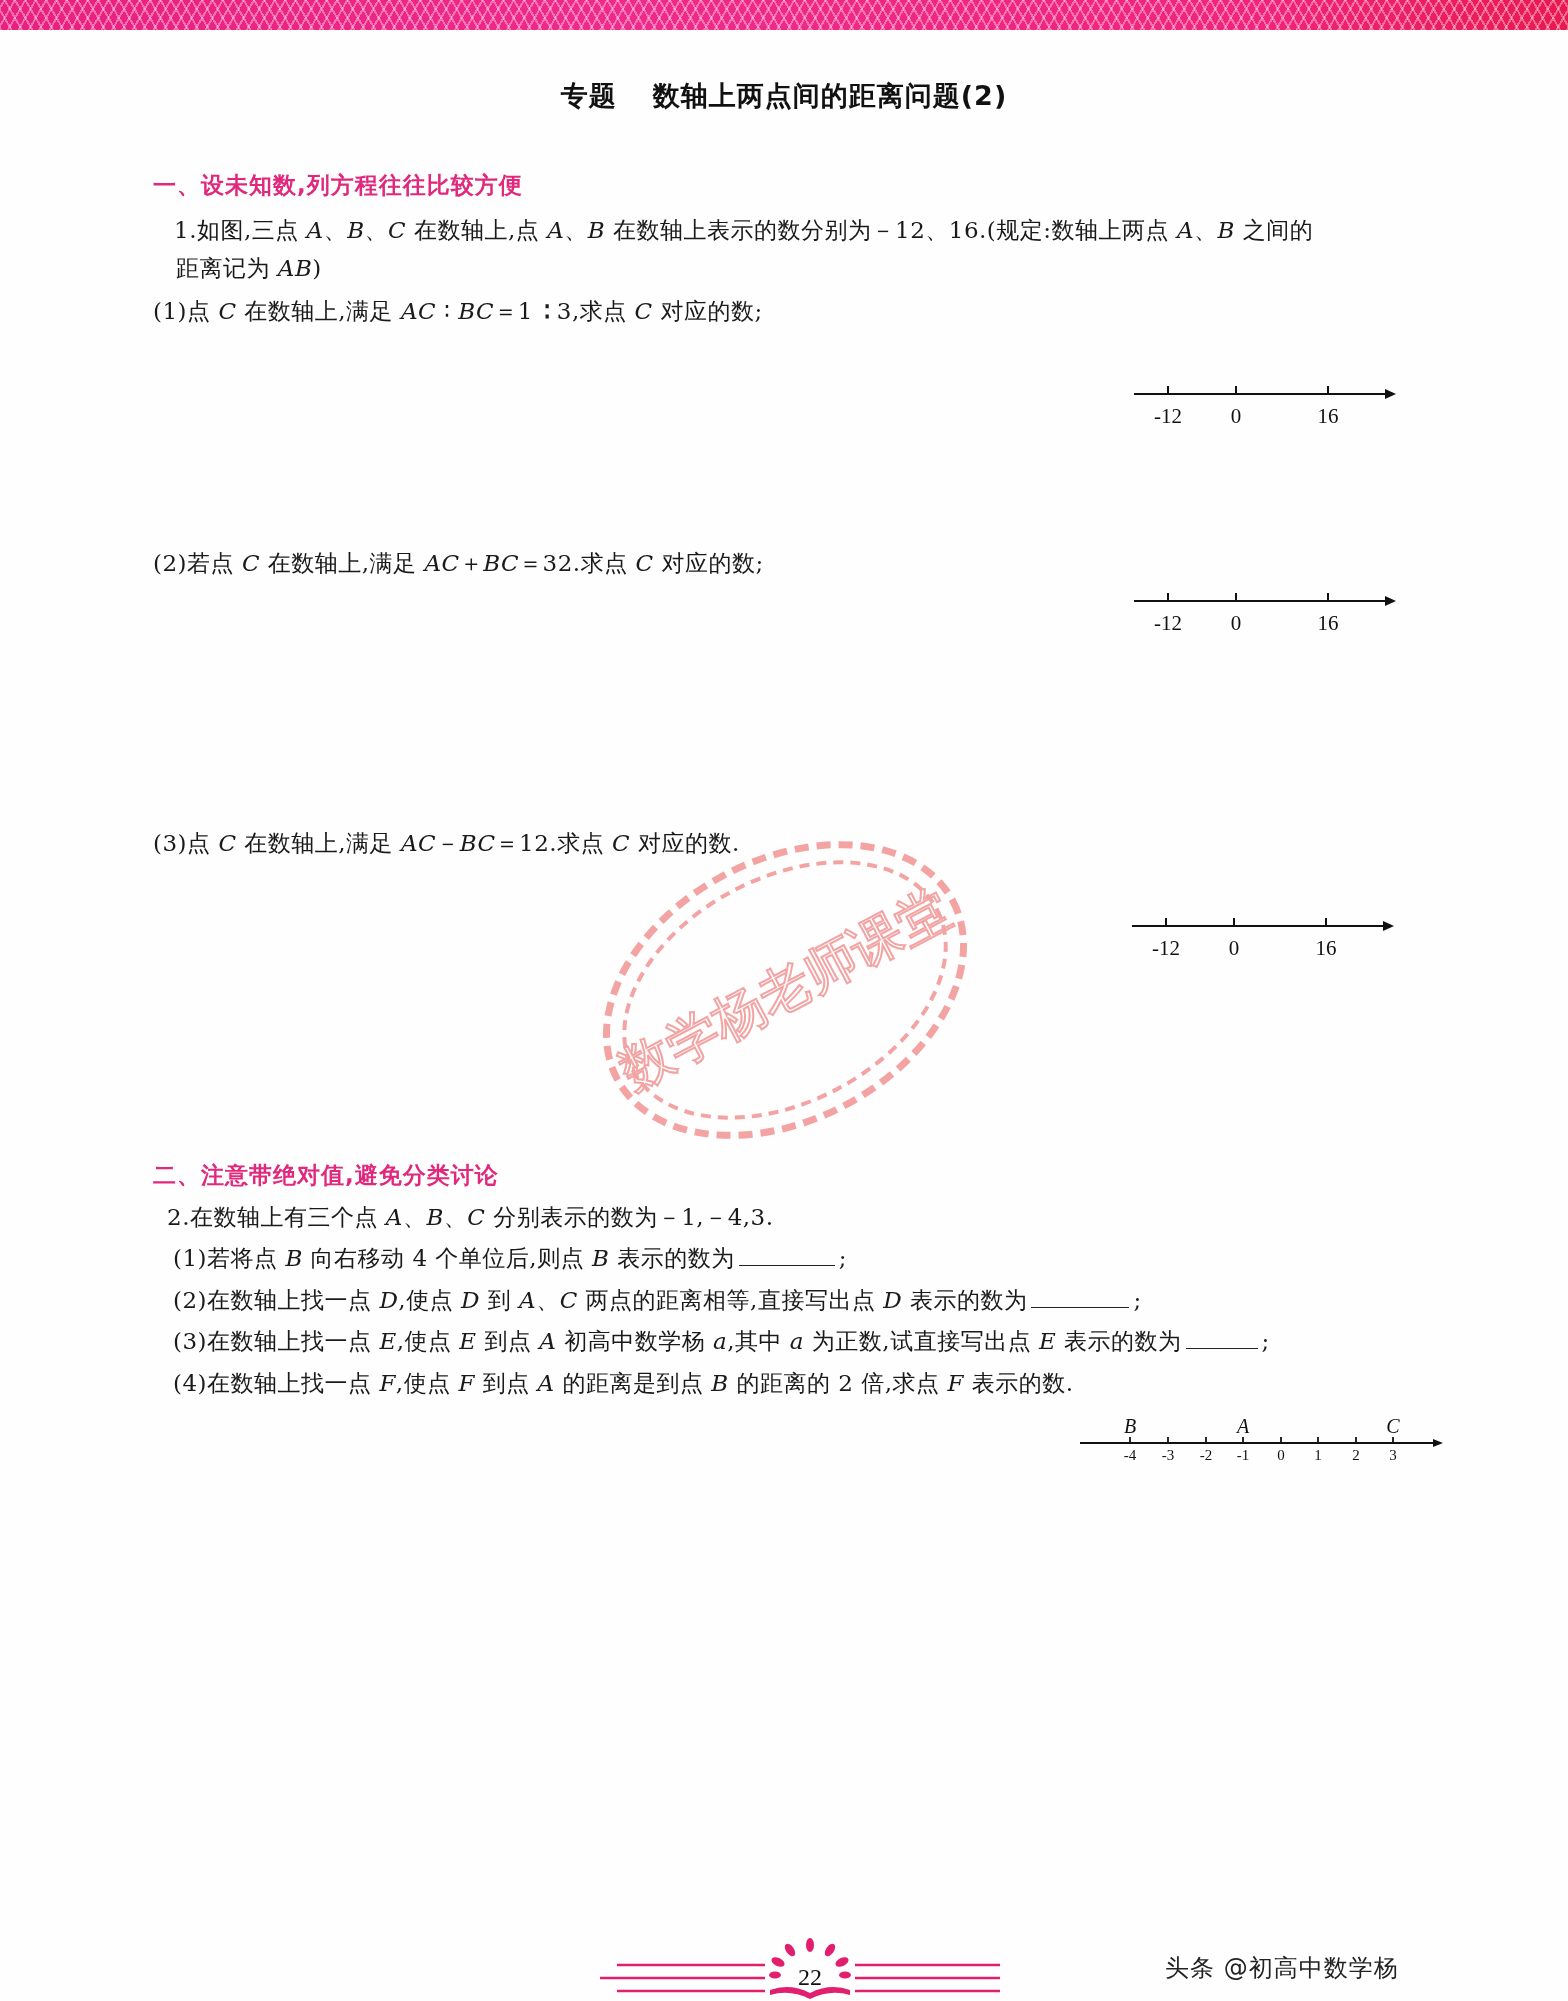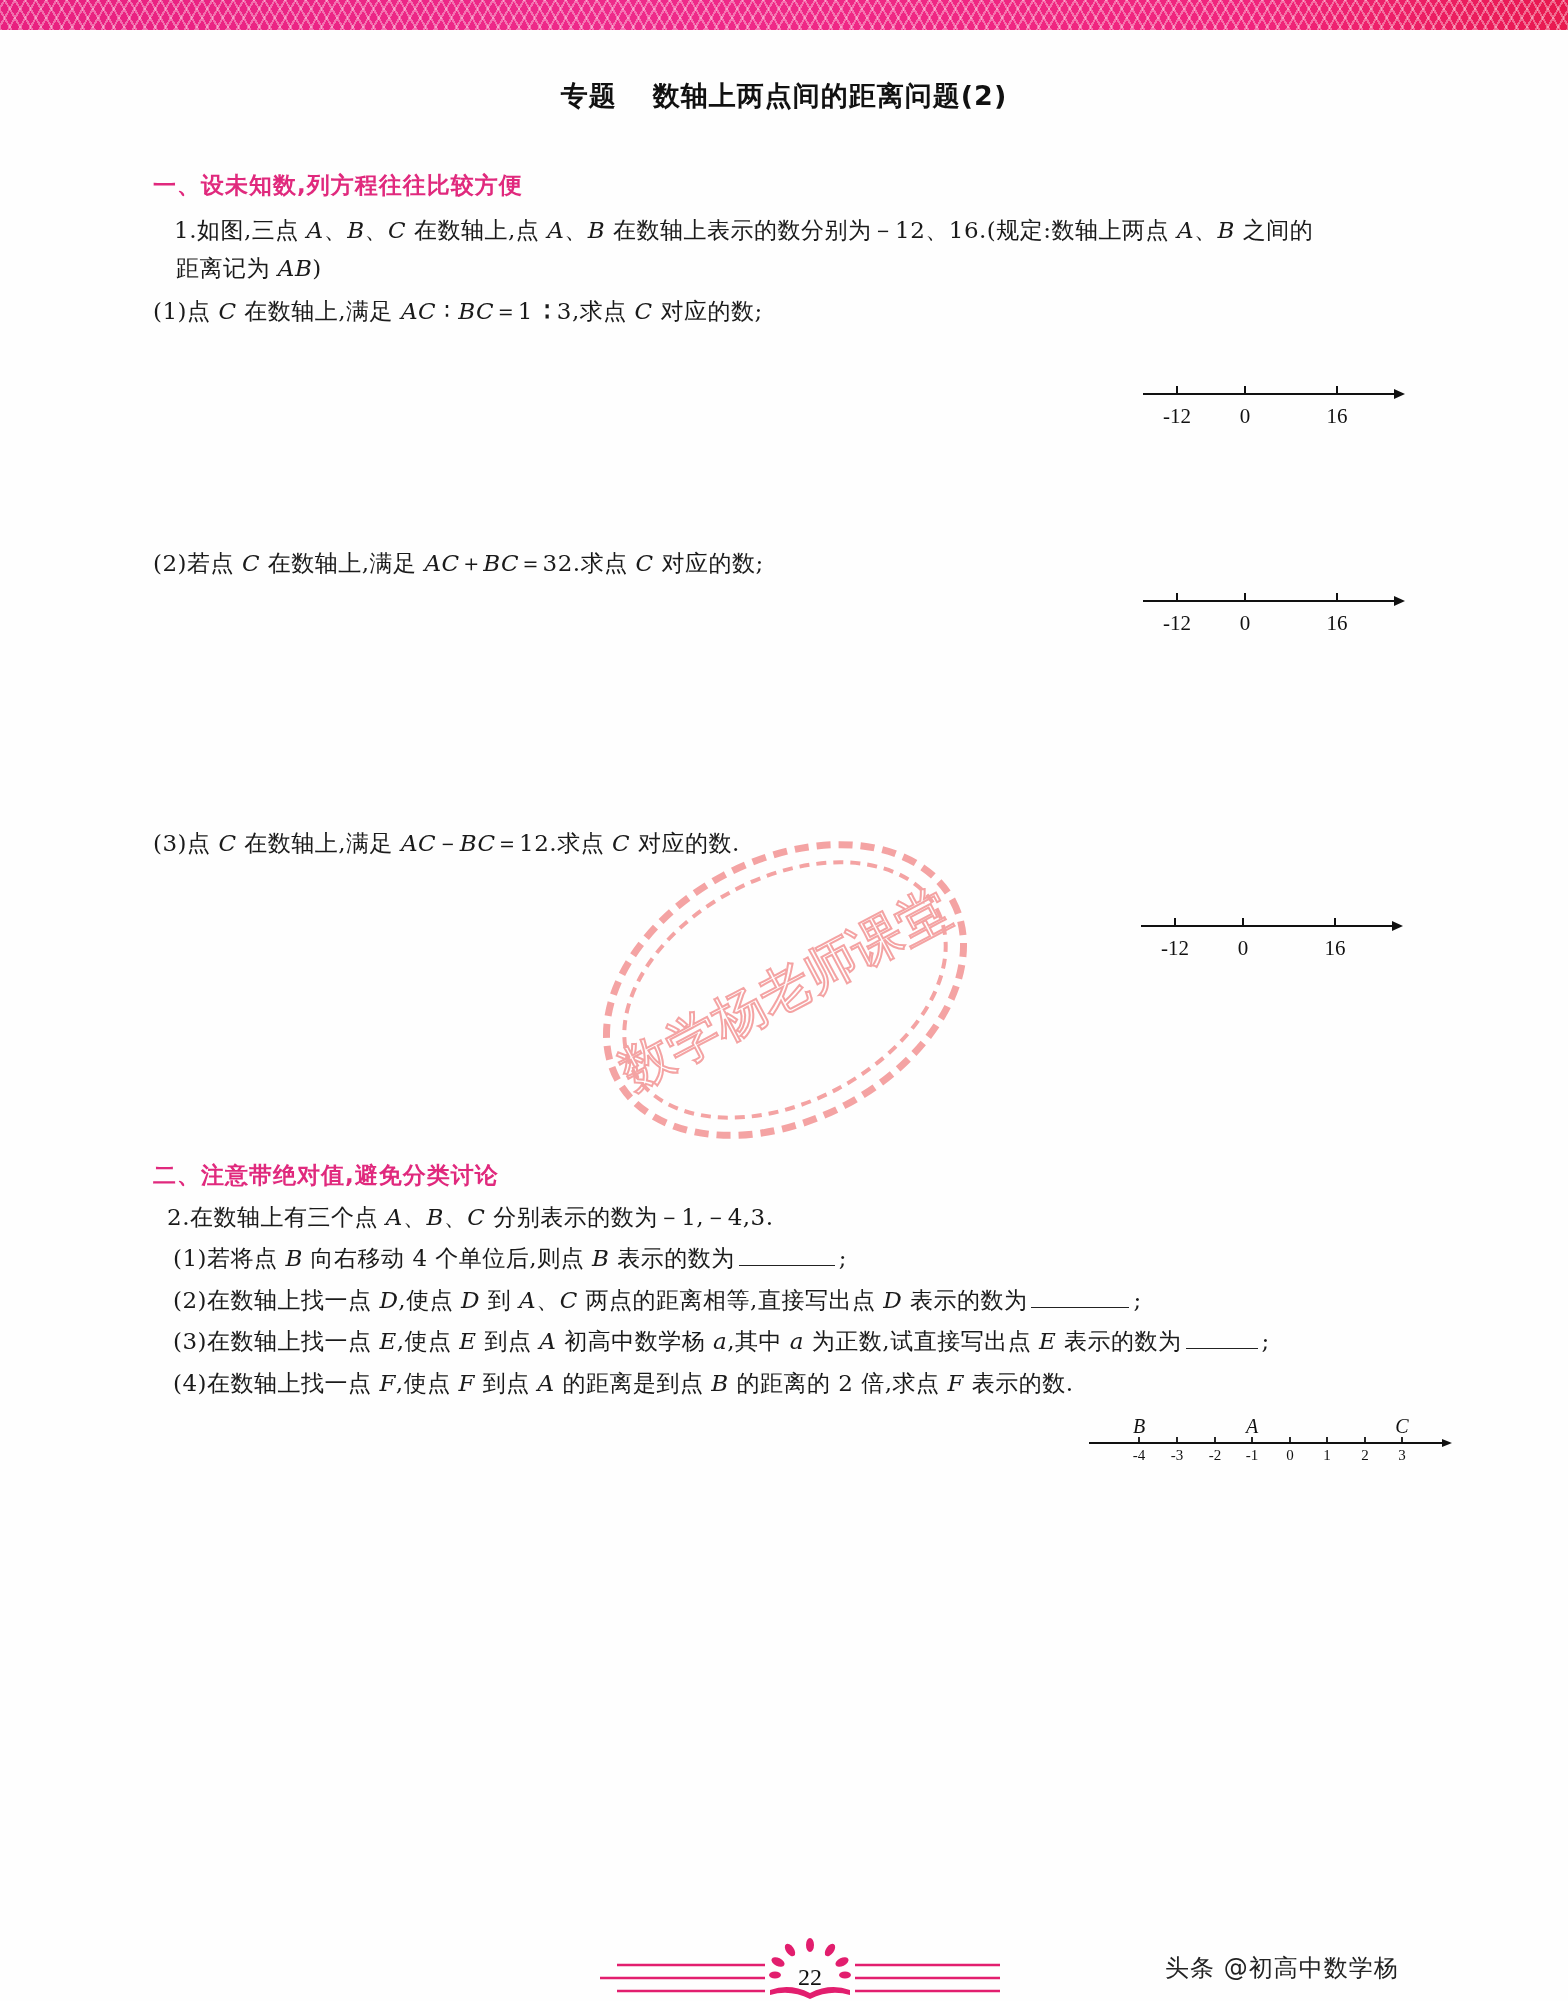--- a/index.html
+++ b/index.html
@@ -29,21 +29,21 @@
   }
   .line {
     position: absolute; font-size: 23px; white-space: nowrap; letter-spacing: 0.5px;
     font-family: "DejaVu Serif", serif;
   }
   .line i { font-family: "DejaVu Serif", serif; font-style: italic; }
   .blank {
     display: inline-block; border-bottom: 1.5px solid #222; height: 20px;
     vertical-align: baseline; margin: 0 4px;
   }
-  .axis { position: absolute; margin-left: 9px; }
+  .axis { position: absolute; }
   .axis svg { display: block; }
   .axis-label { font-family: "Liberation Serif", serif; font-size: 21px; fill: #111; }
   .axis-label-sm { font-family: "Liberation Serif", serif; font-size: 15px; fill: #111; }
   .axis-point { font-family: "Liberation Serif", serif; font-style: italic; font-size: 20px; fill: #111; }
   .watermark { position: absolute; left: 585px; top: 825px; width: 400px; height: 330px; pointer-events: none; }
   .footer-ornament { position: absolute; left: 600px; top: 1935px; width: 400px; height: 64px; }
   .footer-credit {
     position: absolute; left: 1165px; top: 1952px; font-family: "DejaVu Sans", sans-serif;
     font-size: 24px; color: #222; letter-spacing: 1px;
   }

